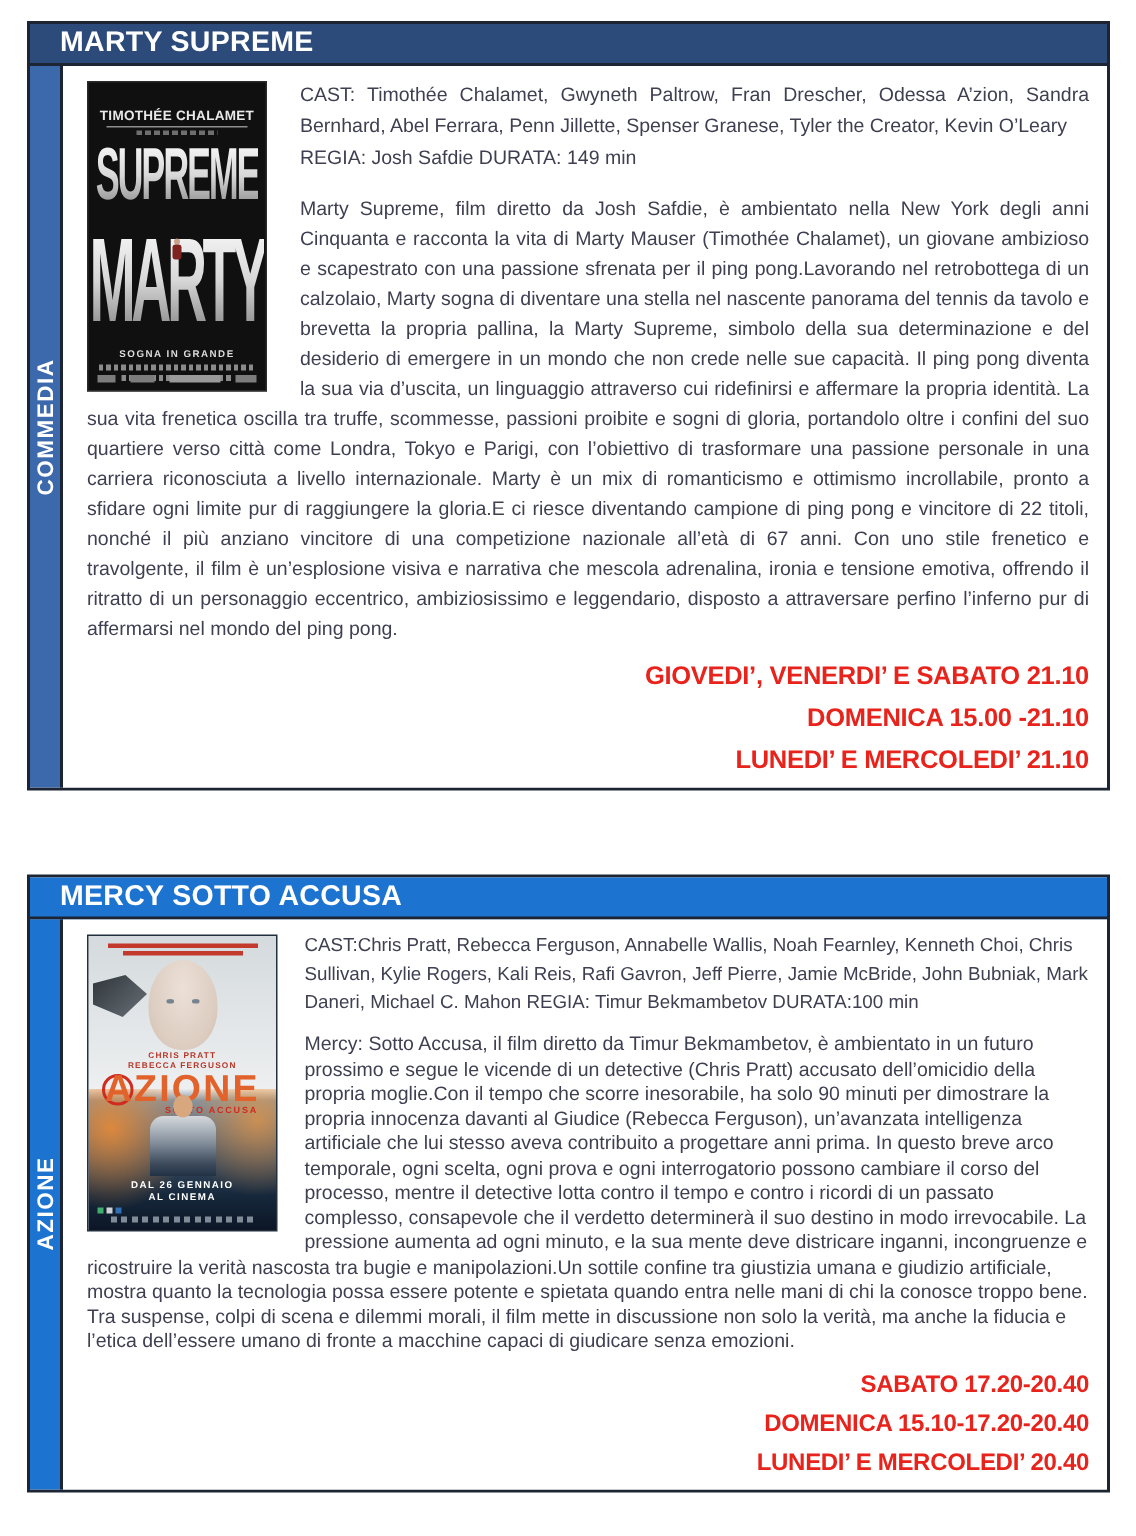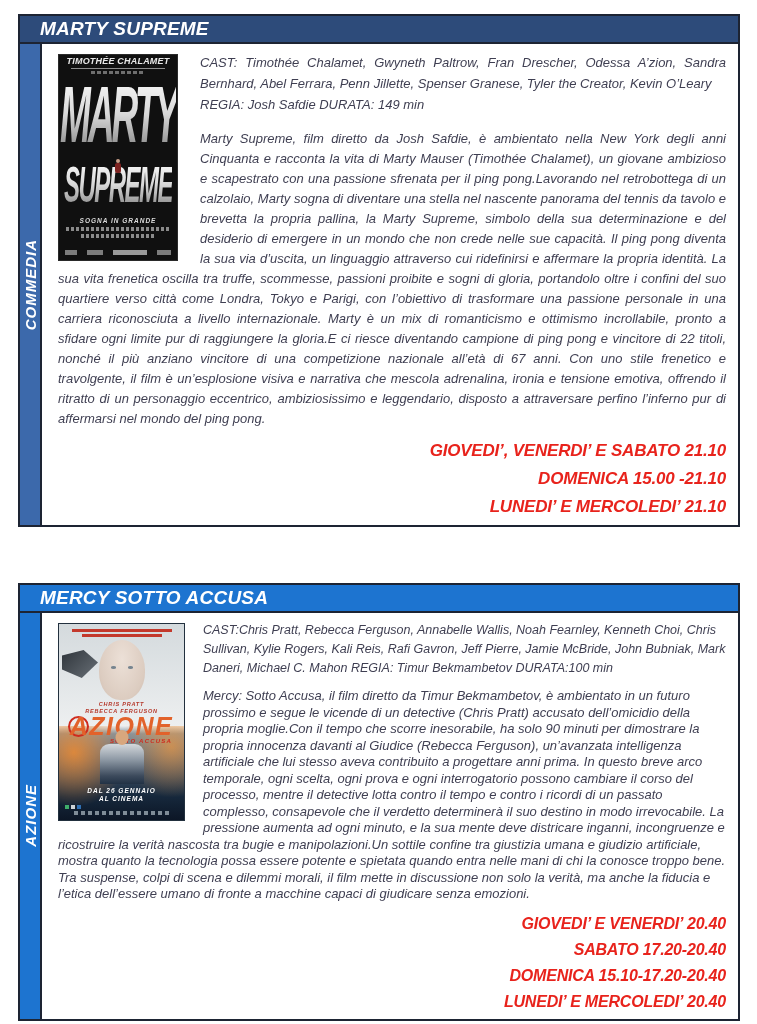--- a/index.html
+++ b/index.html
@@ -1,17 +1,17 @@
 <!DOCTYPE html>
 <html><head>
 <meta charset="utf-8">
 <style>
   html,body{margin:0;padding:0;background:#ffffff;}
   body{font-family:"Liberation Sans",sans-serif;-webkit-font-smoothing:antialiased;}
-  .page{width:757px;height:1024px;box-sizing:border-box;padding:14px 17px 10px 18px;overflow:hidden;background:#fff;font-style:italic;}
+  .page{width:757px;height:1024px;box-sizing:border-box;padding:14px 17px 10px 18px;overflow:hidden;background:#fff;}
 
   
   .section{display:grid;grid-template-columns:22px 1fr;grid-template-rows:28px auto;border:2px solid #1d2433;background:#fff;}
   .sec-header{grid-column:1/3;display:flex;align-items:center;padding-left:20px;border-bottom:2px solid #1d2433;}
   .sec-header .title{color:#ffffff;font-size:19px;font-weight:bold;letter-spacing:.2px;}
   .sec1 .sec-header{background:#2d4b7a;}
   .sec2 .sec-header{background:#1d74d0;}
   .genre-strip{grid-row:2;grid-column:1;display:flex;align-items:center;justify-content:center;border-right:2px solid #1d2433;}
   .sec1 .genre-strip{background:#3c69ab;}
   .sec2 .genre-strip{background:#1d74d0;}
@@ -26,21 +26,21 @@
   .sec2 .cast{font-size:12.5px;line-height:19px;}
   .sec2 .synopsis{font-size:13px;line-height:16.5px;margin-top:10px;}
   .showtimes{margin-top:8px;text-align:right;}
   .showtime{color:#e8231c;font-weight:bold;font-size:17px;line-height:28px;letter-spacing:-.2px;}
   .sec2 .showtime{font-size:16px;line-height:26px;}
 
   .spacer{height:56px;}
 
   
   .poster1{width:118px;height:205px;float:left;margin:2px 22px 6px 0;position:relative;overflow:hidden;background:#101010;border:1px solid #2a2a2a;}
-  .p1-actor{color:#e9e9e9;font-size:9px;font-weight:bold;text-align:center;padding-top:1px;letter-spacing:.2px;white-space:nowrap;}
+  .p1-actor{color:#e9e9e9;font-size:9px;font-weight:bold;text-align:center;padding-top:17px;letter-spacing:.2px;white-space:nowrap;}
   .p1-rule{width:80%;height:1px;background:#8d8d8d;margin:2px auto 1px;}
   .p1-sub{width:46%;height:3px;margin:2px auto 0;background:repeating-linear-gradient(90deg,#6e6e6e 0 4px,transparent 4px 6px);}
   .p1-big{display:flex;align-items:center;justify-content:center;}
   .p1-big span{font-weight:800;background:linear-gradient(180deg,#ffffff 0%,#d8d8d8 48%,#6f6f6f 100%);-webkit-background-clip:text;background-clip:text;color:transparent;white-space:nowrap;}
   .p1-m{height:84px;}
   .p1-m span{font-size:37px;letter-spacing:-3px;transform:scaleY(2.15);}
   .p1-s{height:56px;}
   .p1-s span{font-size:24px;letter-spacing:-1.5px;transform:scaleY(2.05);}
   .p1-figure{position:absolute;top:104px;left:55px;width:7px;height:15px;}
   .p1-figure .head{width:4px;height:4px;border-radius:50%;background:#caa08a;margin:0 auto;}
@@ -86,25 +86,25 @@
     </div>
     <div class="genre-strip">
       <span>COMMEDIA</span>
     </div>
     <div class="content">
 
       <div class="poster1">
         <div class="p1-actor">TIMOTHÉE CHALAMET</div>
         <div class="p1-rule"></div>
         <div class="p1-sub"></div>
+        <div class="p1-big p1-s">
+          <span>SUPREME</span>
+        </div>
         <div class="p1-big p1-m">
           <span>MARTY</span>
-        </div>
-        <div class="p1-big p1-s">
-          <span>SUPREME</span>
         </div>
         <div class="p1-figure">
           <div class="head"></div>
           <div class="torso"></div>
         </div>
         <div class="p1-tagline">SOGNA IN GRANDE</div>
         <div class="p1-credits"></div>
         <div class="p1-credits short"></div>
         <div class="p1-bottom">
           <i class="b1"></i>
@@ -164,21 +164,20 @@
             <i></i>
             <i></i>
           </div>
         <div class="p2-credits"></div>
       </div>
 
       <div class="cast">CAST:Chris Pratt, Rebecca Ferguson, Annabelle Wallis, Noah Fearnley, Kenneth Choi, Chris Sullivan, Kylie Rogers, Kali Reis, Rafi Gavron, Jeff Pierre, Jamie McBride, John Bubniak, Mark Daneri, Michael C. Mahon  REGIA:  Timur Bekmambetov  DURATA:100 min</div>
       <div class="synopsis">Mercy: Sotto Accusa, il film diretto da Timur Bekmambetov, è ambientato in un futuro prossimo e segue le vicende di un detective (Chris Pratt) accusato dell’omicidio della propria moglie.Con il tempo che scorre inesorabile, ha solo 90 minuti per dimostrare la propria innocenza davanti al Giudice (Rebecca Ferguson), un’avanzata intelligenza artificiale che lui stesso aveva contribuito a progettare anni prima. In questo breve arco temporale, ogni scelta, ogni prova e ogni interrogatorio possono cambiare il corso del processo, mentre il detective lotta contro il tempo e contro i ricordi di un passato complesso, consapevole che il verdetto determinerà il suo destino in modo irrevocabile. La pressione aumenta ad ogni minuto, e la sua mente deve districare inganni, incongruenze e ricostruire la verità nascosta tra bugie e manipolazioni.Un sottile confine tra giustizia umana e giudizio artificiale, mostra quanto la tecnologia possa essere potente e spietata quando entra nelle mani di chi la conosce troppo bene. Tra suspense, colpi di scena e dilemmi morali, il film mette in discussione non solo la verità, ma anche la fiducia e l’etica dell’essere umano di fronte a macchine capaci di giudicare senza emozioni.</div>
 
       <div class="showtimes">
-        <div class="showtime">GIOVEDI’ E VENERDI’ 20.40</div>
         <div class="showtime">SABATO 17.20-20.40</div>
         <div class="showtime">DOMENICA 15.10-17.20-20.40</div>
         <div class="showtime">LUNEDI’ E MERCOLEDI’ 20.40</div>
       </div>
     </div>
   </div>
 
 </div>
 
 </body></html>

